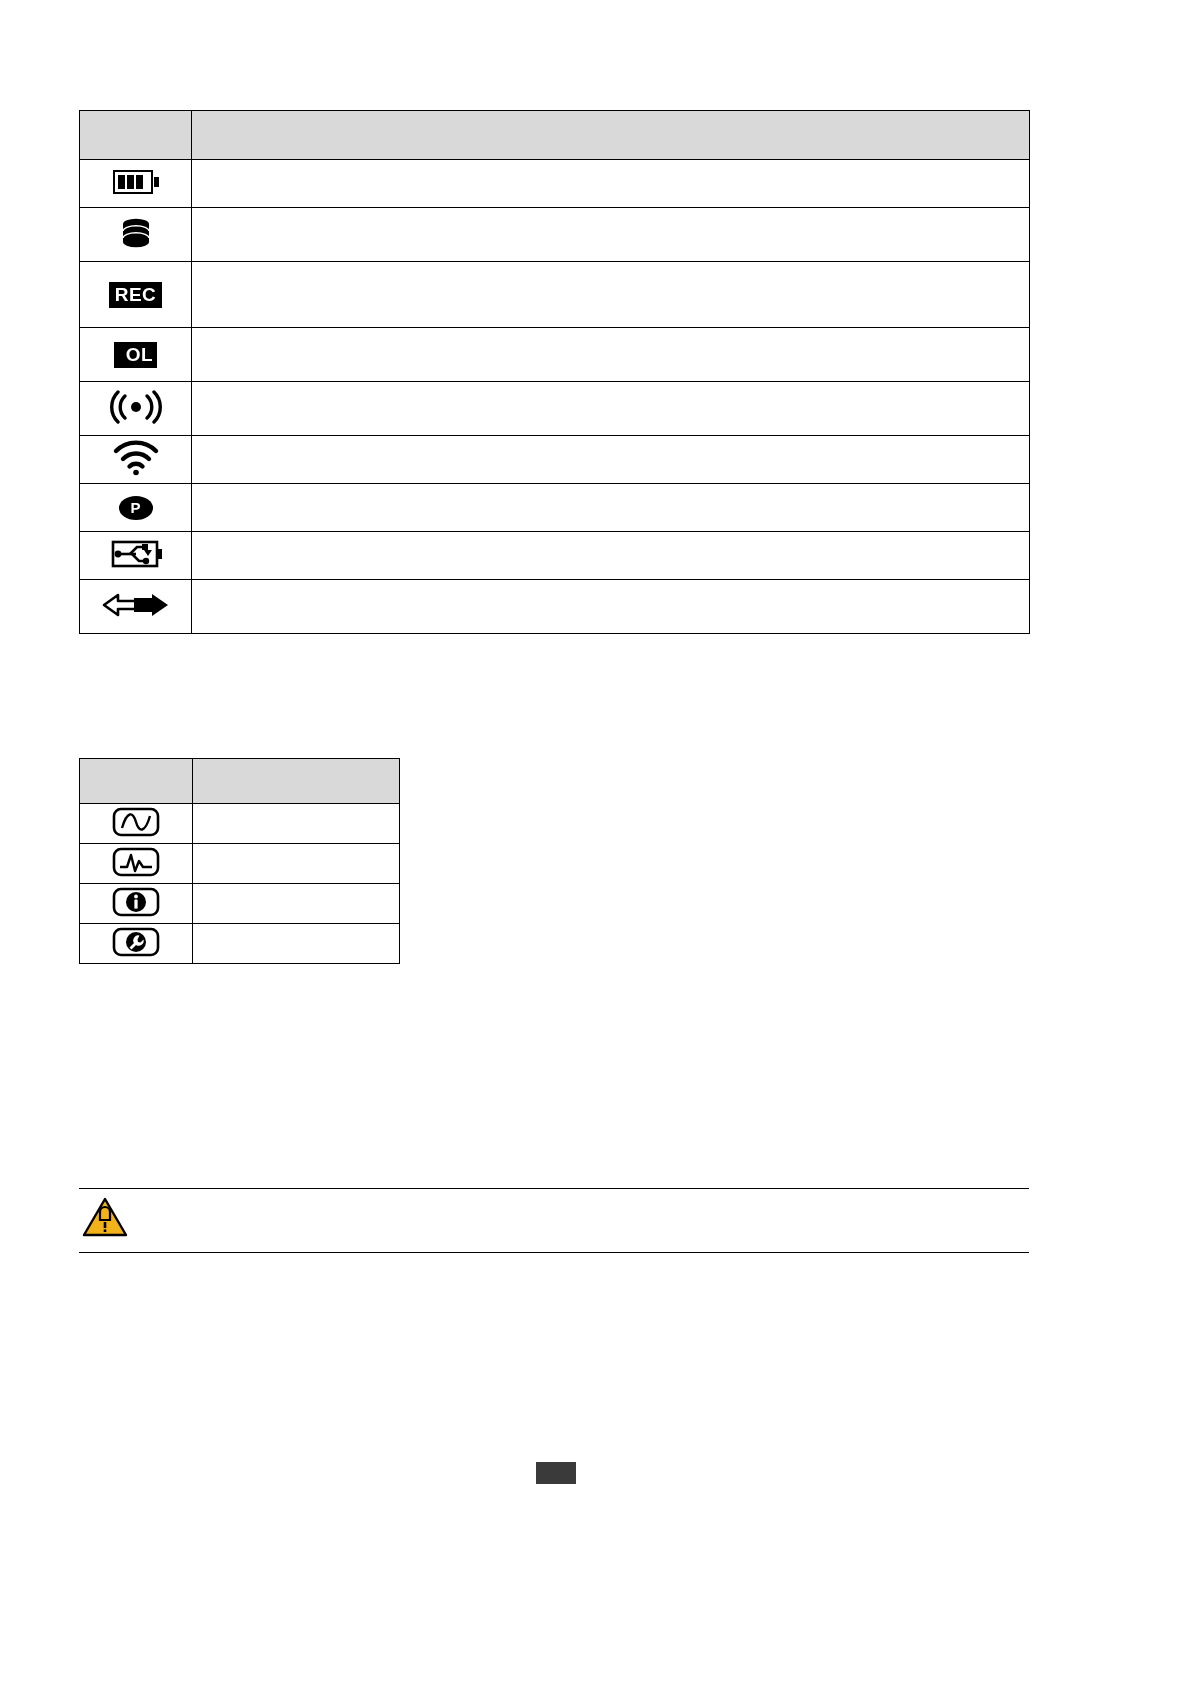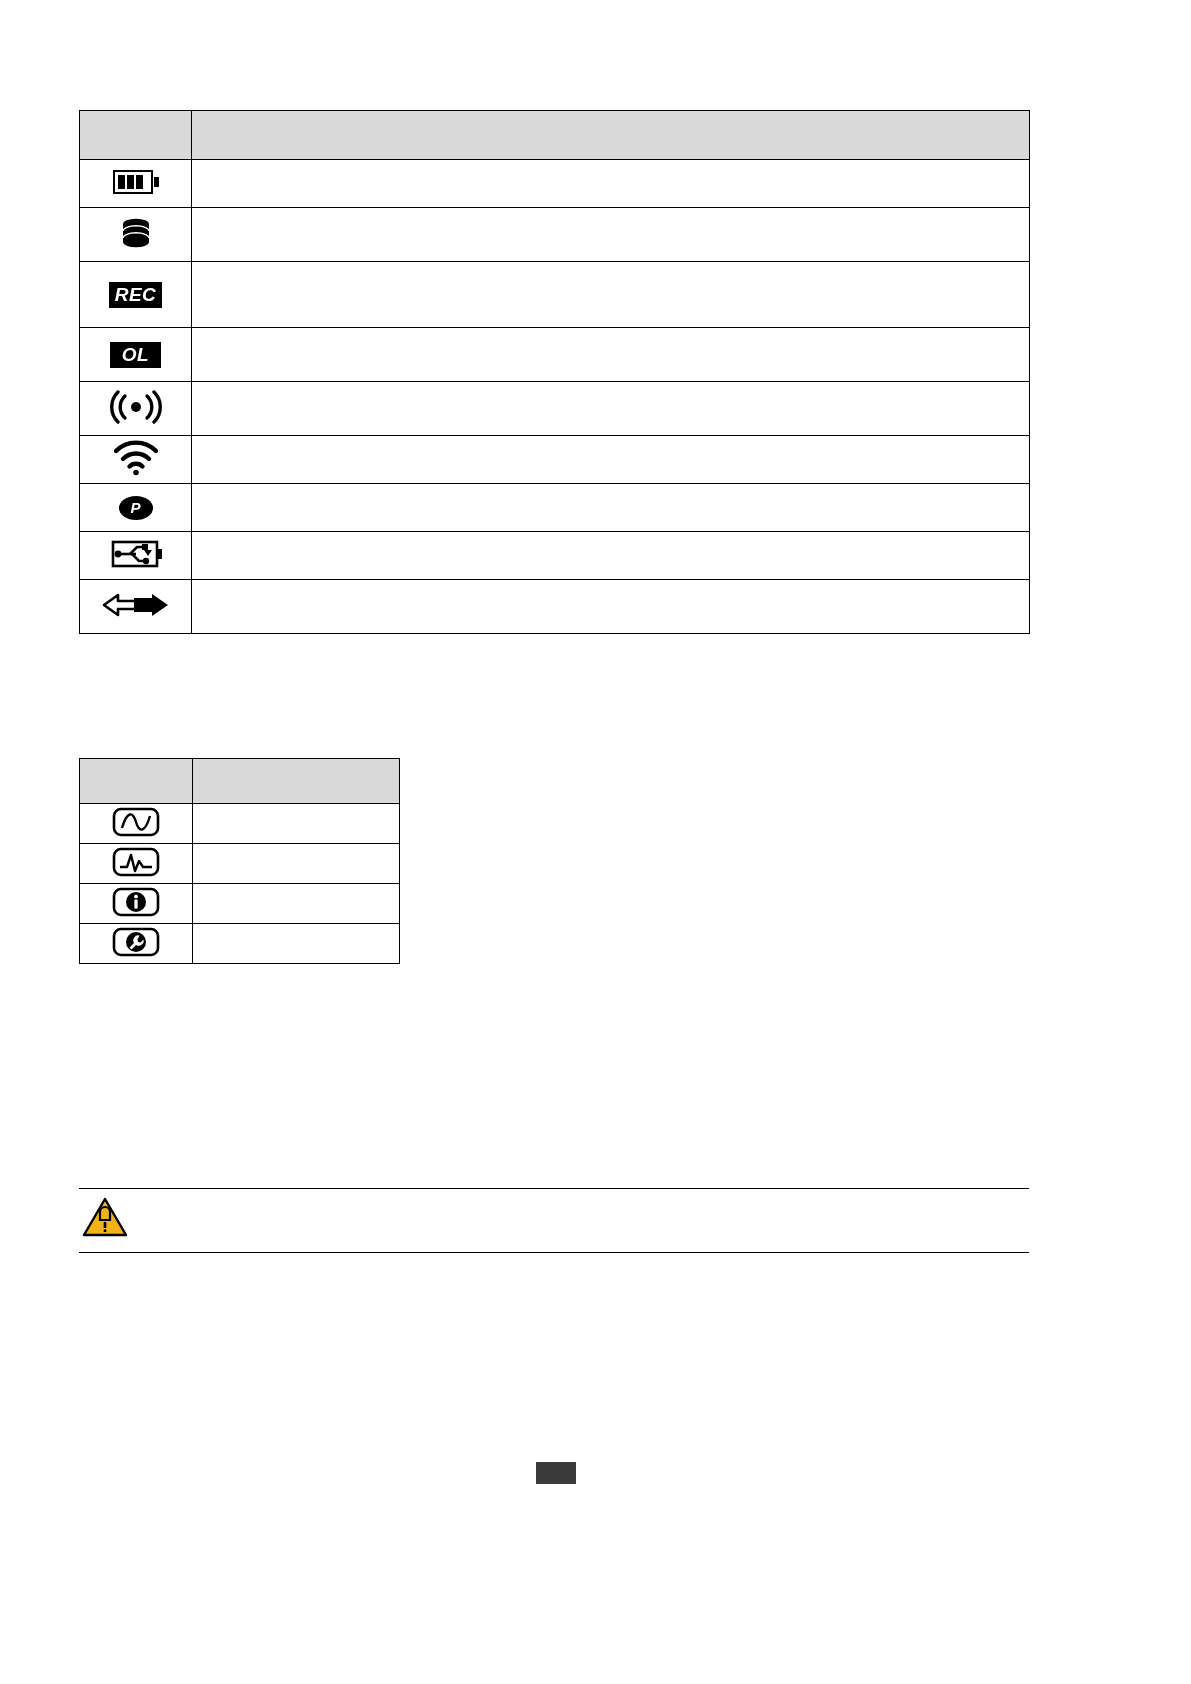--- a/index.html
+++ b/index.html
@@ -14,21 +14,20 @@
     font-family: "Liberation Sans", sans-serif;
     color: #000000;
   }
 
   .page {
     position: absolute;
     left: 0;
     top: 0;
     width: 1191px;
     height: 1627px;
-    font-style: italic;
   }
 
   
   .table-main {
     position: absolute;
     left: 79px;
     top: 110px;
     width: 950px;
     border-collapse: collapse;
     table-layout: fixed;
@@ -126,21 +125,21 @@
     background: #000;
     color: #fff;
     font-family: "Liberation Sans", sans-serif;
     font-weight: bold;
     font-size: 19px;
     letter-spacing: 0.5px;
     padding: 3px 6px 4px 6px;
     line-height: 1;
   }
   .badge-ol {
-    padding: 3px 12px 4px 12px;
+    padding: 3px 4px 4px 12px;
   }
 
   
   .pcircle {
     display: inline-block;
     width: 34px; height: 24px;
     border-radius: 50%;
     background: #000;
     color: #fff;
     font-size: 15px;

